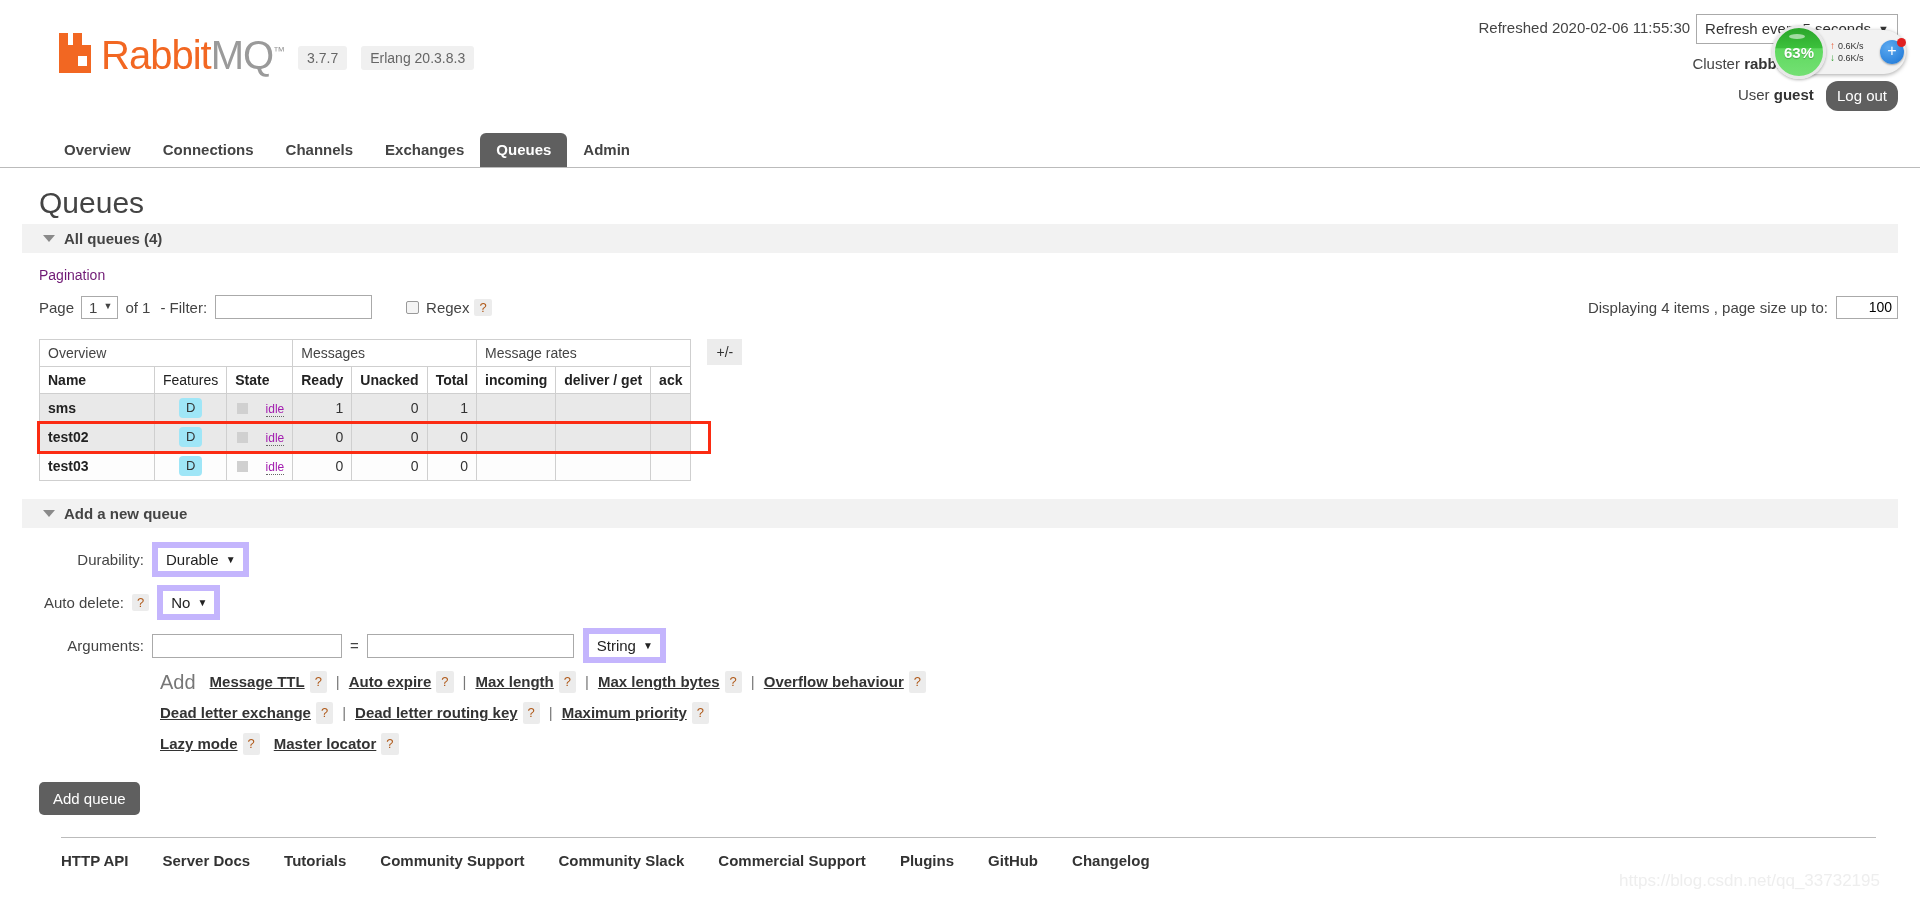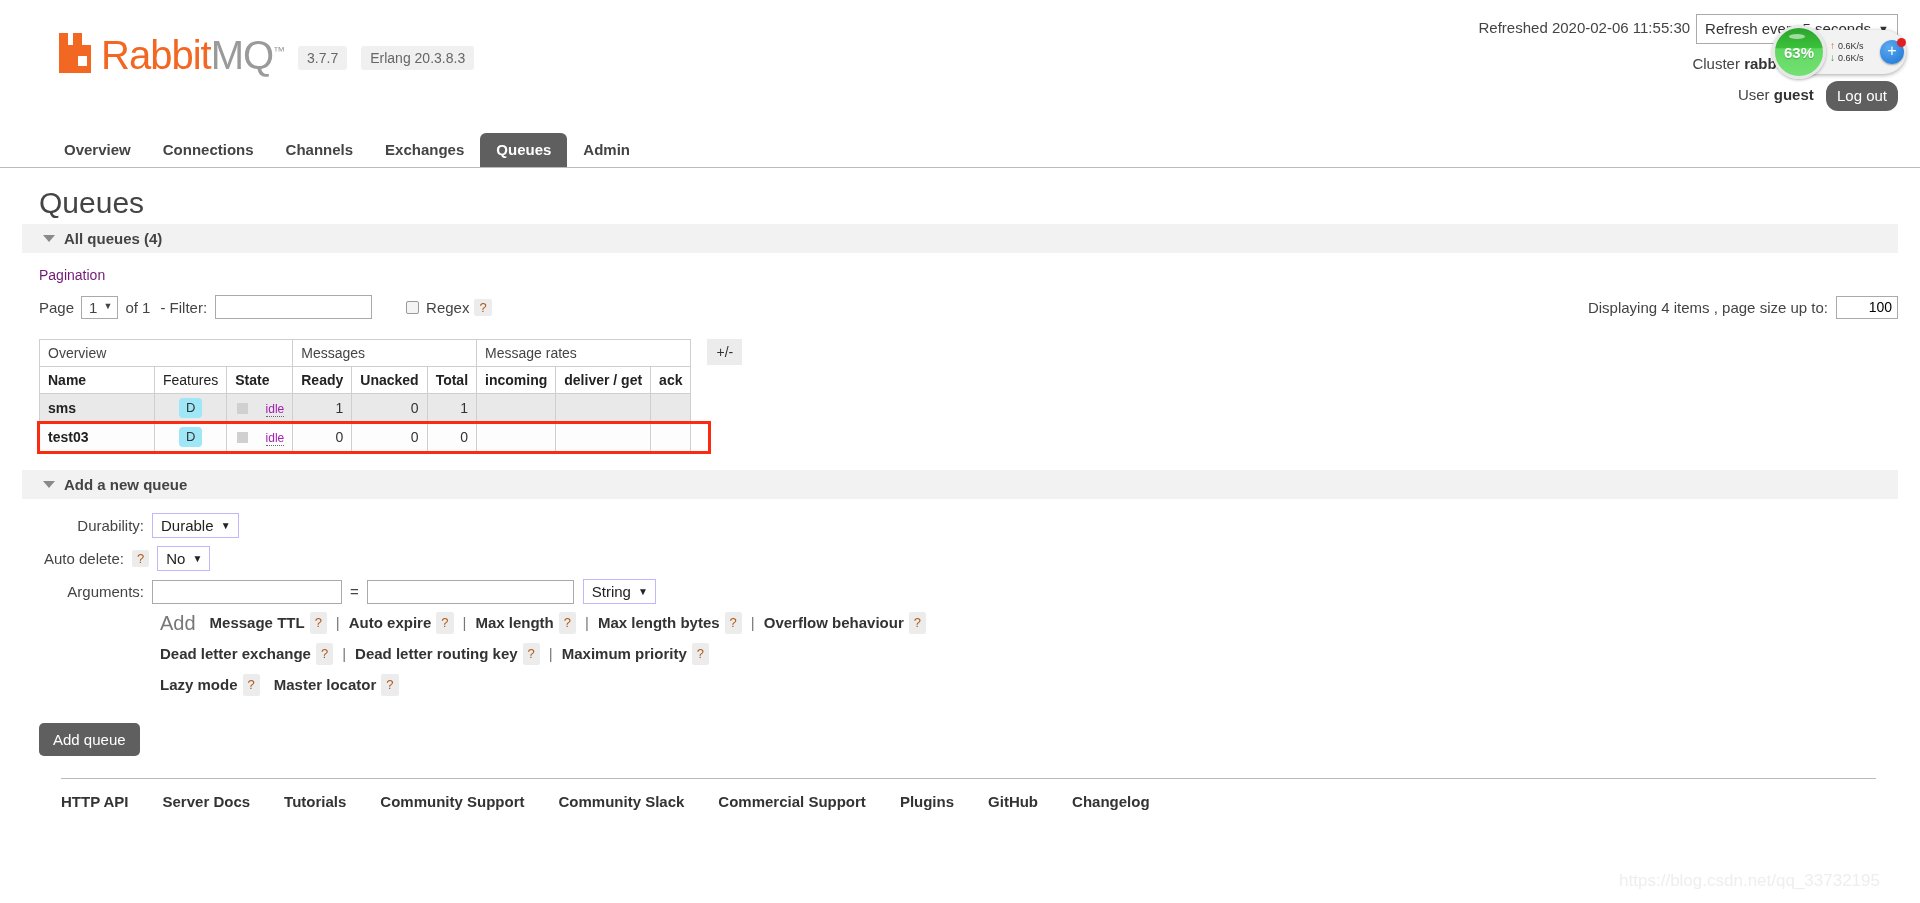--- a/index.html
+++ b/index.html
@@ -230,33 +230,33 @@
     width: 130px; text-align: right; padding-right: 8px;
     color: #444; font-size: 15px;
   }
   .form-label.with-help { width: 110px; }
   .text-input {
     border: 1px solid #aaa; background: #fff; height: 24px; width: 190px;
     font-size: 14px; padding: 0 4px; font-family: "Liberation Sans", sans-serif;
   }
   .req-star { color: #e06060; margin-left: 8px; font-size: 16px; }
   .select-box {
-    display: inline-block; border: 1px solid #c4b5fd; background: #fff;
+    display: inline-block; border: 6px solid #c4b5fd; background: #fff;
     padding: 3px 24px 3px 8px; position: relative; font-size: 15px; color: #222;
   }
   .select-box .caret { position: absolute; right: 7px; top: 6px; font-size: 10px; }
   .eqsign { margin: 0 8px; color: #444; }
   .args-input2 { width: 207px; }
   #presets { margin-left: 138px; }
   .preset-line {
     display: flex; align-items: center; flex-wrap: wrap;
     margin-bottom: 9px; font-size: 15px; line-height: 20px;
   }
   .add-word { color: #777; font-size: 20px; margin-right: 14px; }
-  .preset { font-weight: bold; color: #333; }
+  .preset { font-weight: bold; color: #333; text-decoration: underline; }
   .sep { color: #777; margin: 0 9px; }
   #add-queue-btn {
     background: #5f5f5f; color: #fff; border-radius: 5px;
     padding: 8px 14px; font-size: 15px; display: inline-block;
     margin: 18px 0 0 17px;
   }
 
   
   #footer {
     margin: 22px 22px 0 39px; border-top: 1px solid #bbb;
@@ -381,20 +381,31 @@
           <td class="name-cell">sms</td>
           <td class="features-cell"><span class="dur-badge">D</span></td>
           <td class="state-cell"><span class="state-square"></span><span class="state-text">idle</span></td>
           <td class="num">1</td>
           <td class="num">0</td>
           <td class="num">1</td>
           <td class="rate"></td>
           <td class="rate"></td>
           <td class="rate"></td>
         </tr>
+        <tr class="alt">
+          <td class="name-cell">test02</td>
+          <td class="features-cell"><span class="dur-badge">D</span></td>
+          <td class="state-cell"><span class="state-square"></span><span class="state-text">idle</span></td>
+          <td class="num">0</td>
+          <td class="num">0</td>
+          <td class="num">0</td>
+          <td class="rate"></td>
+          <td class="rate"></td>
+          <td class="rate"></td>
+        </tr>
         <tr>
           <td class="name-cell">test03</td>
           <td class="features-cell"><span class="dur-badge">D</span></td>
           <td class="state-cell"><span class="state-square"></span><span class="state-text">idle</span></td>
           <td class="num">0</td>
           <td class="num">0</td>
           <td class="num">0</td>
           <td class="rate"></td>
           <td class="rate"></td>
           <td class="rate"></td>

